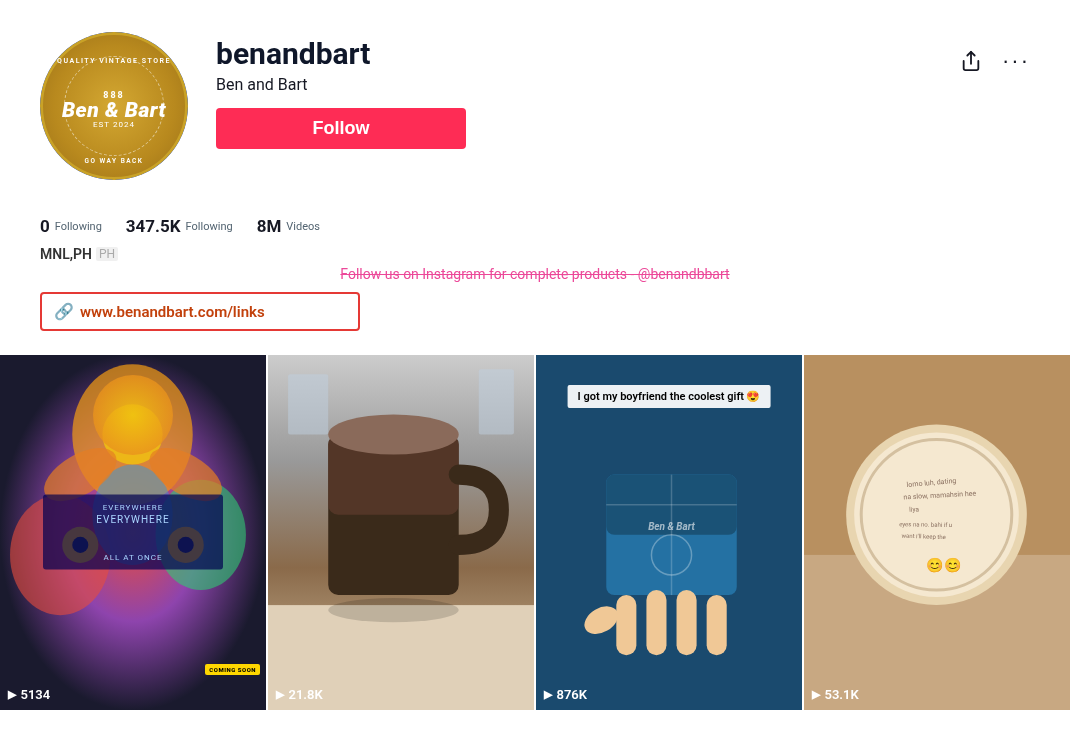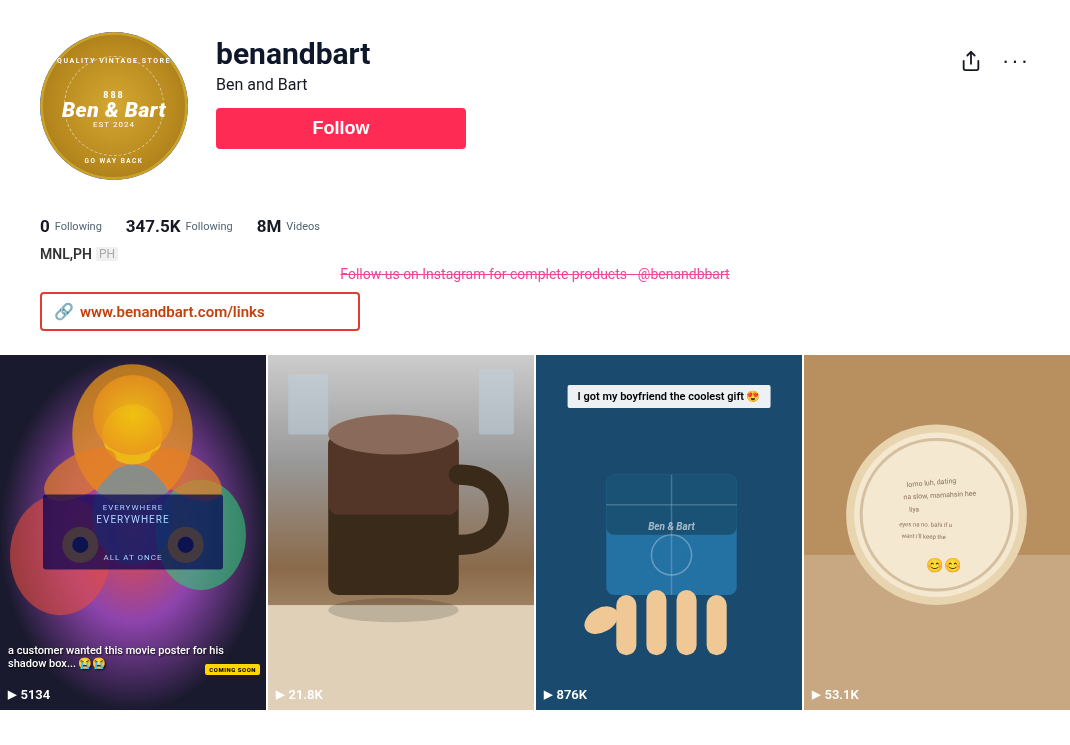--- a/index.html
+++ b/index.html
@@ -450,23 +450,20 @@
           <circle cx="80" cy="190" r="8" fill="#2c3e50"></circle>
           <circle cx="185" cy="190" r="18" fill="#f1c40f" opacity="0.9"></circle>
           <circle cx="185" cy="190" r="8" fill="#2c3e50"></circle>
         </svg>
         
         <div style="position:absolute; top:50%; left:50%; transform:translate(-50%,-50%); text-align:center; background:rgba(0,0,80,0.7); padding:8px 12px; border-radius:3px; width:180px;">
           <div style="font-size:8px; color:#aad4ff; letter-spacing:1px; margin-bottom:2px;">EVERYWHERE</div>
           <div style="font-size:10px; color:#aad4ff; letter-spacing:1px; margin-bottom:18px;">EVERYWHERE</div>
           <div style="font-size:8px; color:#aad4ff; letter-spacing:1px;margin-top:28px;">ALL AT ONCE</div>
         </div>
-        <div class="video-caption">
-          a customer wanted this movie poster for his shadow box... 😭😭
-        </div>
         
         <div style="position:absolute; bottom:35px; right:6px; background:#ffd700; color:#000; font-size:6px; font-weight:800; padding:2px 4px; border-radius:2px; letter-spacing:0.5px;">COMING SOON</div>
       </div>
       <div class="video-stats">
         <span class="play-icon">▶</span>
         <span>5134</span>
       </div>
     </div>
 
     <div class="video-thumb">

